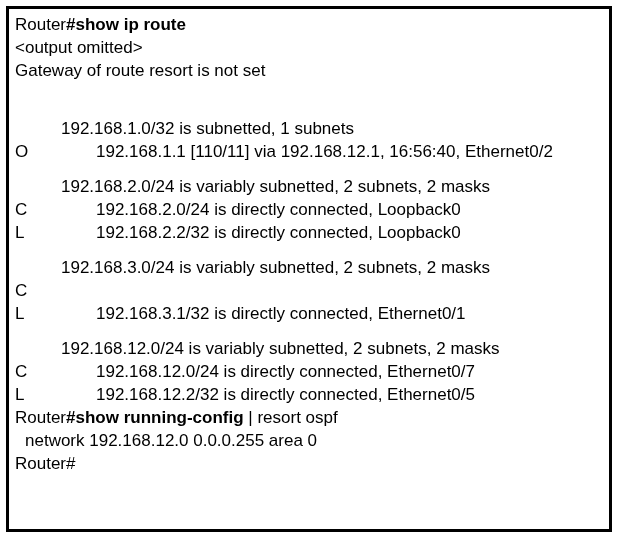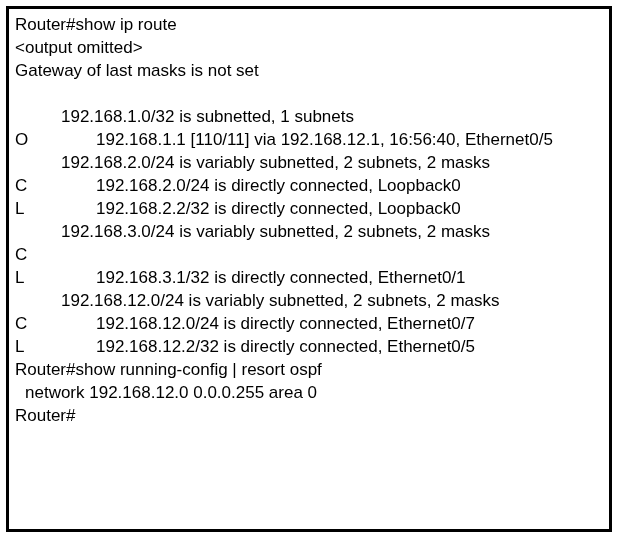--- a/index.html
+++ b/index.html
@@ -29,41 +29,41 @@
     height: 23px;
     line-height: 23px;
     white-space: pre;
     overflow: visible;
   }
   .ln .code {
     position: absolute;
     left: 0;
     top: 0;
   }
-  .ind-sum { padding-left: 46px; }   
+  .ind-sum { padding-left: 46px; margin-top: 12px; }   
   .ind-det { padding-left: 81px; }   
   .ind-cfg { padding-left: 10px; }   
-  .b { font-weight: 400; }
+  .b { font-weight: 700; }
 </style>
 </head>
 <body>
 
 <div class="console">
 
   <div class="ln"><span>Router</span><span class="b">#show ip route</span><span></span></div>
 
   <div class="ln"><span>&lt;output omitted&gt;</span></div>
 
-  <div class="ln"><span>Gateway of last masks is not set</span></div>
+  <div class="ln"><span>Gateway of route resort is not set</span></div>
 
   <div class="ln"><span></span></div>
 
   <div class="ln ind-sum"><span>192.168.1.0/32 is subnetted, 1 subnets</span></div>
 
-  <div class="ln ind-det"><span class="code">O</span><span>192.168.1.1 [110/11] via 192.168.12.1, 16:56:40, Ethernet0/5</span></div>
+  <div class="ln ind-det"><span class="code">O</span><span>192.168.1.1 [110/11] via 192.168.12.1, 16:56:40, Ethernet0/2</span></div>
 
   <div class="ln ind-sum"><span>192.168.2.0/24 is variably subnetted, 2 subnets, 2 masks</span></div>
 
   <div class="ln ind-det"><span class="code">C</span><span>192.168.2.0/24 is directly connected, Loopback0</span></div>
 
   <div class="ln ind-det"><span class="code">L</span><span>192.168.2.2/32 is directly connected, Loopback0</span></div>
 
   <div class="ln ind-sum"><span>192.168.3.0/24 is variably subnetted, 2 subnets, 2 masks</span></div>
 
   <div class="ln ind-det"><span class="code">C</span></div>

